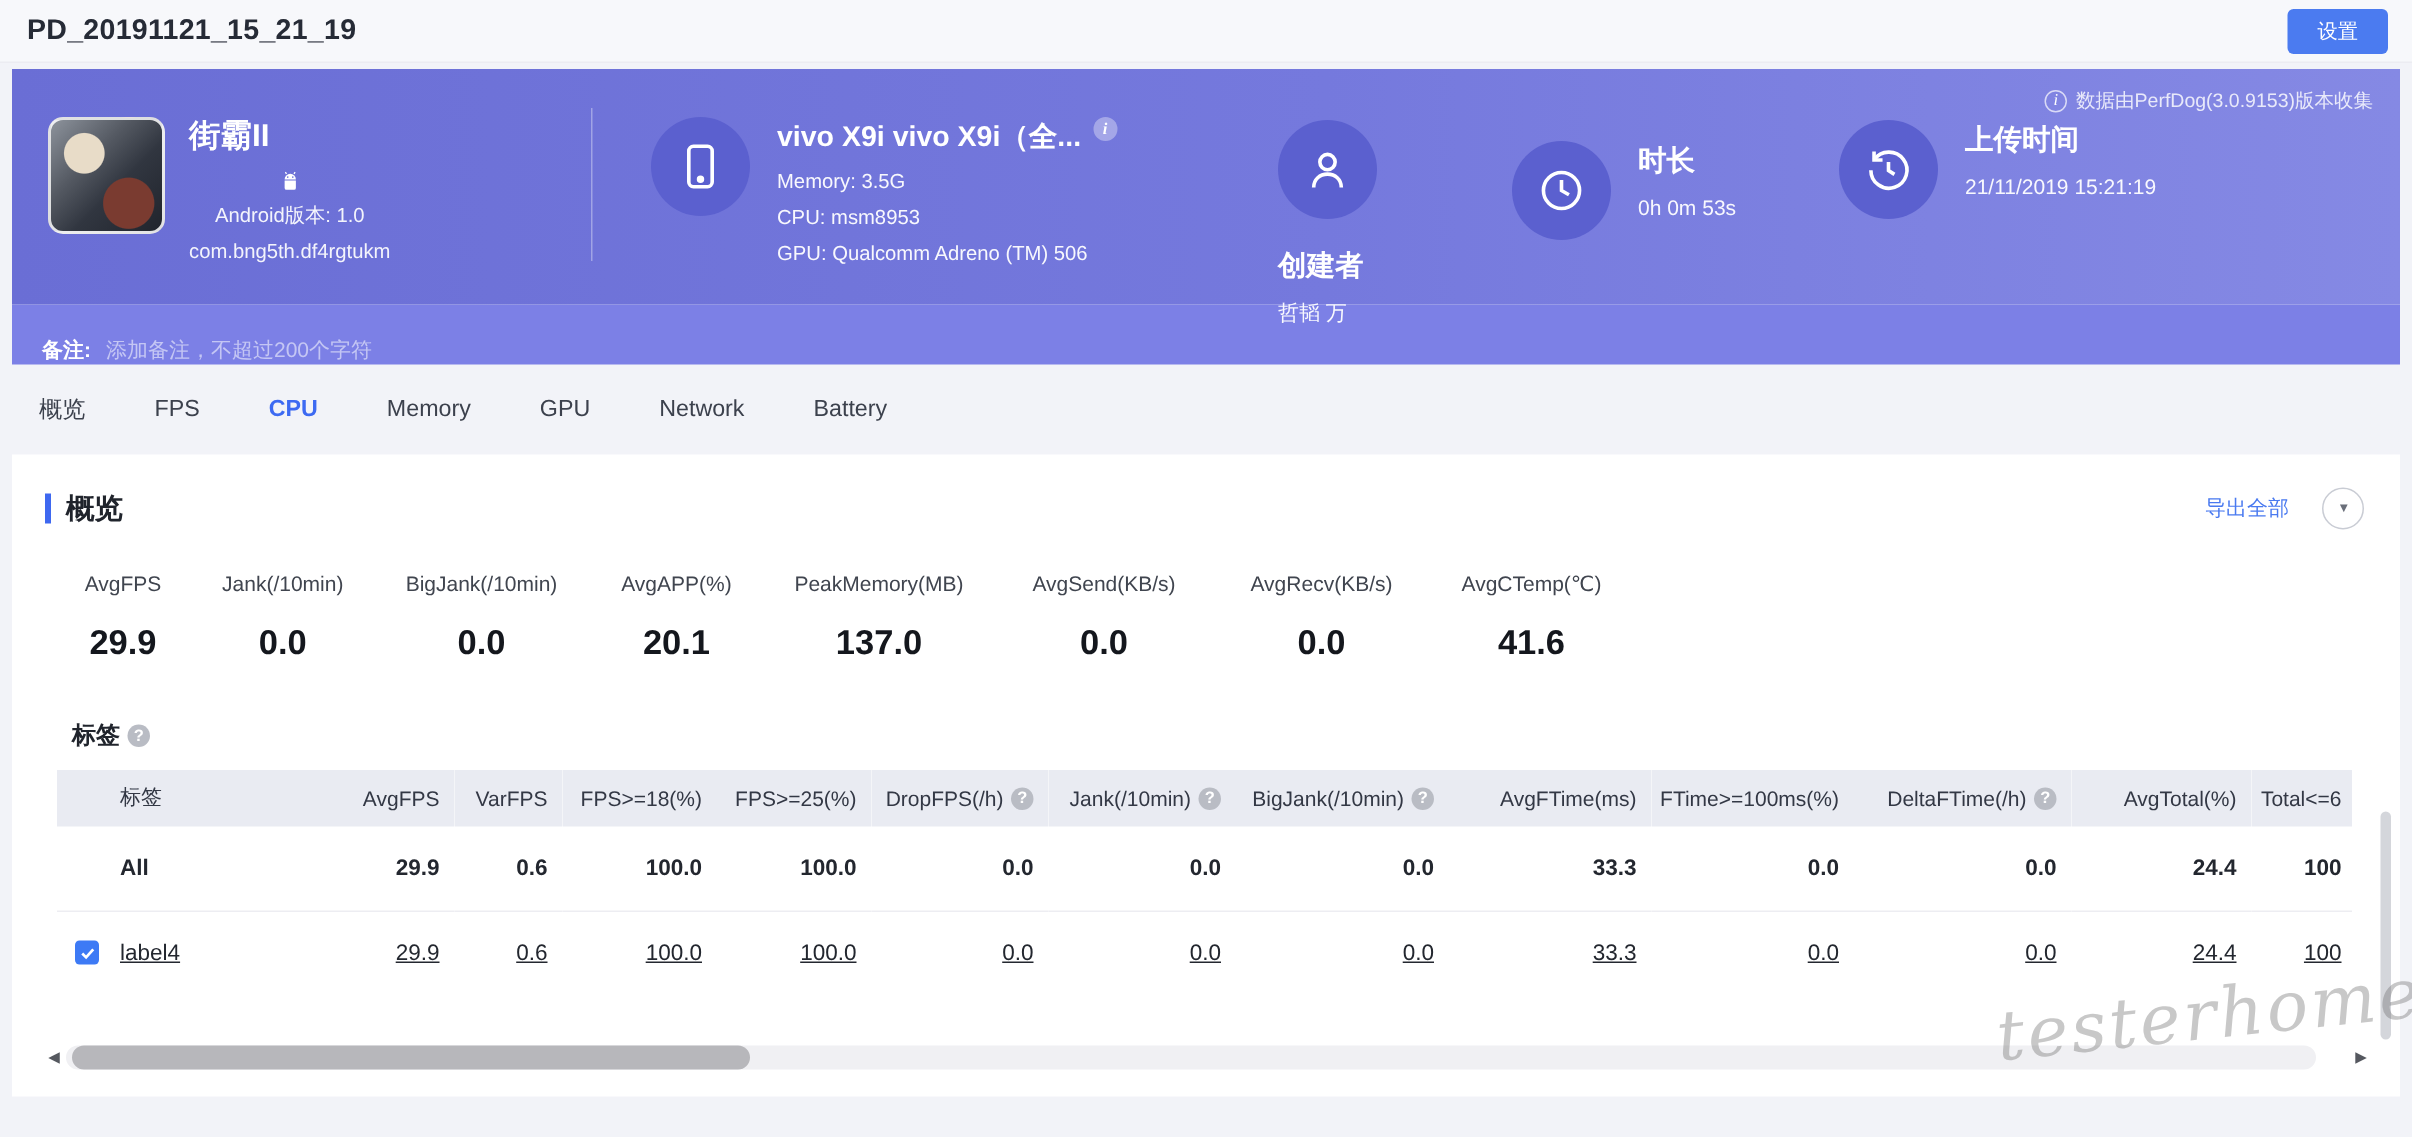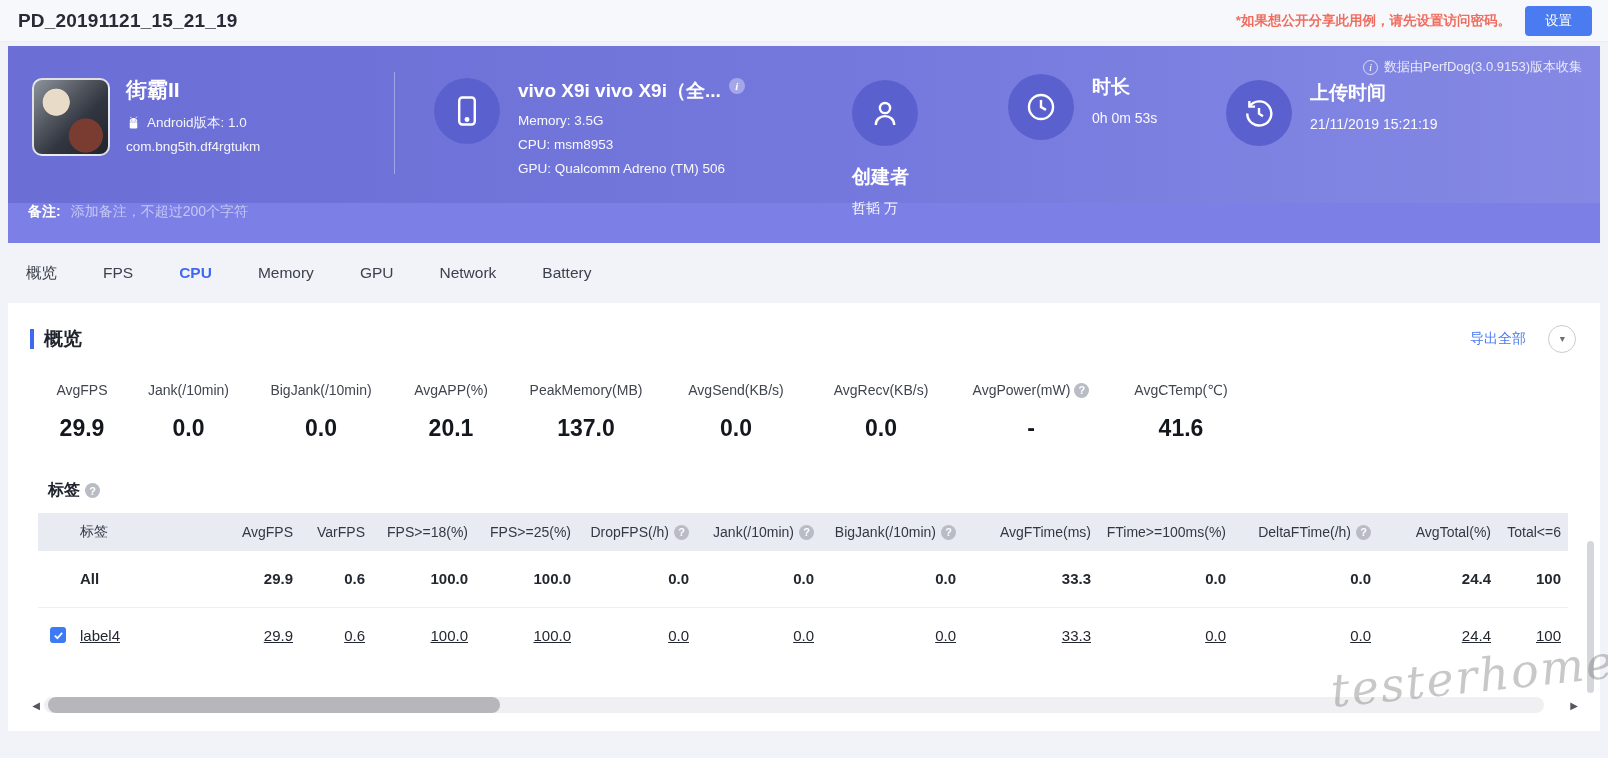--- a/index.html
+++ b/index.html
@@ -22,21 +22,21 @@
     background:rgba(255,255,255,.35); }
   .appicon { position:absolute; left:24px; top:32px; width:78px; height:78px;
     border-radius:10px; border:2px solid rgba(255,255,255,.85);
     background:
       radial-gradient(circle at 70% 75%, #7a3b30 0 22%, transparent 23%),
       radial-gradient(circle at 30% 30%, #e8dcc8 0 18%, transparent 19%),
       linear-gradient(135deg,#8d939c 0%,#555a63 35%,#313640 60%,#20242c 100%); }
   .appinfo { position:absolute; left:118px; top:30px; }
   .app-name { font-size:21px; font-weight:bold; margin-bottom:10px; }
   .app-line { font-size:13.5px; color:rgba(255,255,255,.92); display:flex;
-    align-items:center; gap:6px; margin-bottom:7px; }
+    align-items:center; gap:6px; margin-bottom:7px;flex-direction:column; }
   .app-pkg { font-size:13.5px; color:rgba(255,255,255,.92); }
 
   .hcircle { width:66px; height:66px; border-radius:50%; background:#5b60cf;
     display:flex; align-items:center; justify-content:center; flex:0 0 auto; }
   .hgroup { position:absolute; display:flex; gap:18px; }
   .hgroup .txt .t1 { font-size:19px; font-weight:bold; margin-bottom:10px; }
   .hgroup .txt .t2 { font-size:14px; color:rgba(255,255,255,.95); }
 
   .devgroup { left:426px; top:32px; }
   .dev-title { font-size:19px; font-weight:bold; display:flex; align-items:flex-start; gap:8px; }
@@ -44,21 +44,21 @@
 
   .info-icon { display:inline-flex; width:16px; height:16px; border-radius:50%;
     background:rgba(255,255,255,.35); color:#fff; align-items:center; justify-content:center;
     font-size:11px; font-style:italic; font-family:"Liberation Serif",serif; }
   .collect { position:absolute; right:18px; top:12px; font-size:13px;
     color:rgba(255,255,255,.82); display:flex; align-items:center; gap:6px; }
   .collect .info-icon { background:transparent; border:1px solid rgba(255,255,255,.7); width:15px; height:15px; }
 
   
   .remark { margin:0 8px; height:40px; background:#7c80e6; display:flex;
-    align-items:flex-start; padding:0 20px; gap:10px; }
+    align-items:flex-end; padding:0 20px; gap:10px; }
   .remark-label { color:#fff; font-weight:bold; font-size:14px; }
   .remark-input { color:rgba(255,255,255,.55); font-size:14px; flex:1; cursor:text; }
 
   
   .tabbar { height:60px; display:flex; align-items:center; padding:0 26px; gap:46px; }
   .tab { font-size:15.5px; color:#3c414d; cursor:pointer; }
   .tab.active { color:#3d6af2; font-weight:bold; }
 
   
   .card { margin:0 8px; background:#fff; height:428px; position:relative; }
@@ -119,21 +119,20 @@
     font-family:"DejaVu Serif","Liberation Serif",serif; font-style:italic;
     color:rgba(110,110,110,.38); transform:rotate(-6deg); pointer-events:none;
     white-space:nowrap; letter-spacing:2px; }
 </style>
 </head>
 <body>
 
 <div class="topbar">
   <div class="topbar-title">PD_20191121_15_21_19</div>
   <div class="topbar-right">
-    <span class="notice">*如果想公开分享此用例，请先设置访问密码。</span>
     <button class="btn-settings">设置</button>
   </div>
 </div>
 
 <div class="pheader">
   <div class="collect">
     <span class="info-icon">i</span>
     <span>数据由PerfDog(3.0.9153)版本收集</span>
   </div>
 
@@ -178,21 +177,21 @@
         <circle cx="12" cy="8.5" r="3.6"></circle>
         <path d="M5.5 20.5c0-3.9 2.9-6.3 6.5-6.3s6.5 2.4 6.5 6.3"></path>
       </svg>
     </div>
     <div class="txt">
       <div class="t1">创建者</div>
       <div class="t2">哲韬 万</div>
     </div>
   </div>
 
-  <div class="hgroup" style="left:1000px; top:28px;">
+  <div class="hgroup" style="left:1000px; top:48px;">
     <div class="hcircle">
       <svg width="34" height="34" viewBox="0 0 24 24" fill="none" stroke="#fff" stroke-width="1.7">
         <circle cx="12" cy="12" r="8.5"></circle>
         <path d="M12 7v5l3.5 2"></path>
       </svg>
     </div>
     <div class="txt">
       <div class="t1">时长</div>
       <div class="t2">0h 0m 53s</div>
     </div>
@@ -239,24 +238,20 @@
   </div>
 
   <div class="stats">
     <div class="stat" style="width:88px"><div class="lb">AvgFPS</div><div class="vl">29.9</div></div>
     <div class="stat" style="width:125px"><div class="lb">Jank(/10min)</div><div class="vl">0.0</div></div>
     <div class="stat" style="width:140px"><div class="lb">BigJank(/10min)</div><div class="vl">0.0</div></div>
     <div class="stat" style="width:120px"><div class="lb">AvgAPP(%)</div><div class="vl">20.1</div></div>
     <div class="stat" style="width:150px"><div class="lb">PeakMemory(MB)</div><div class="vl">137.0</div></div>
     <div class="stat" style="width:150px"><div class="lb">AvgSend(KB/s)</div><div class="vl">0.0</div></div>
     <div class="stat" style="width:140px"><div class="lb">AvgRecv(KB/s)</div><div class="vl">0.0</div></div>
-    <div class="stat" style="width:160px"><div class="lb">
-          <span>AvgPower(mW)</span>
-          <span class="qmark"></span>
-        </div><div class="vl">-</div></div>
     <div class="stat" style="width:140px"><div class="lb">AvgCTemp(℃)</div><div class="vl">41.6</div></div>
   </div>
 
   <div class="labels-title">
     <span>标签</span>
     <span class="qmark"></span>
   </div>
 
   <div class="tblwrap">
     <table>

